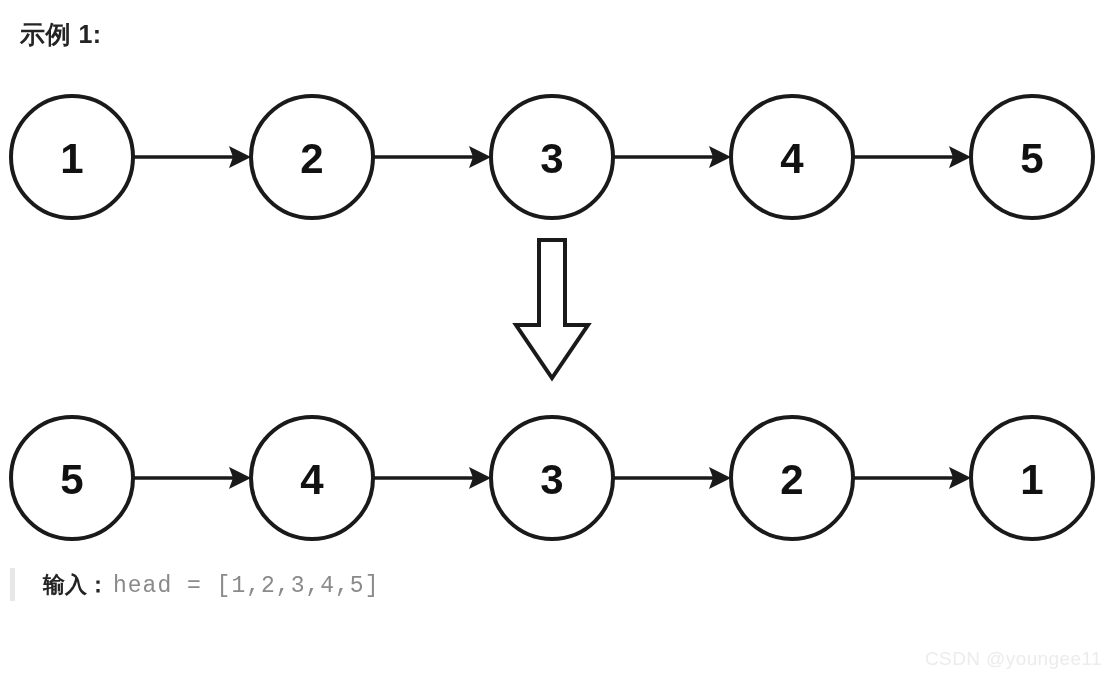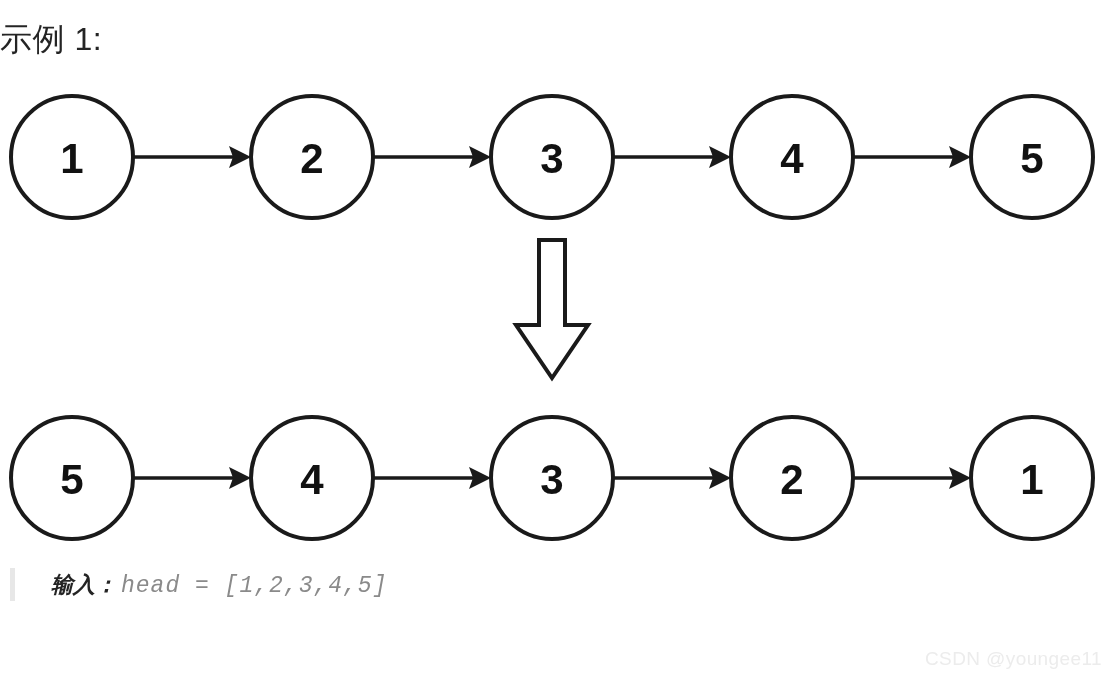--- a/index.html
+++ b/index.html
@@ -12,24 +12,24 @@
     height: 678px;
     position: relative;
     overflow: hidden;
     font-family: "Liberation Sans", "DejaVu Sans", sans-serif;
     color: #252525;
   }
 
   
   #example-title {
     position: absolute;
-    left: 0;
+    left: 20px;
     top: 18px;
-    font-size: 32px;
-    font-weight: normal;
+    font-size: 25px;
+    font-weight: bold;
     letter-spacing: 0.5px;
     color: #242424;
     white-space: nowrap;
   }
 
   
   #linked-list-diagram {
     position: absolute;
     left: 0;
     top: 70px;
@@ -67,24 +67,23 @@
     stroke-width: 4;
     stroke-linejoin: miter;
   }
 
   
   #io-block {
     position: absolute;
     left: 10px;
     top: 568px;
     width: 900px;
-    padding-left: 36px;
+    padding-left: 28px;
     border-left: 5px solid #e7e7e7;
     box-sizing: border-box;
-    font-style: italic;
   }
   .io-line {
     display: block;
     white-space: nowrap;
     line-height: 33px;
     height: 33px;
   }
   .io-key {
     font-size: 22px;
     font-weight: bold;

